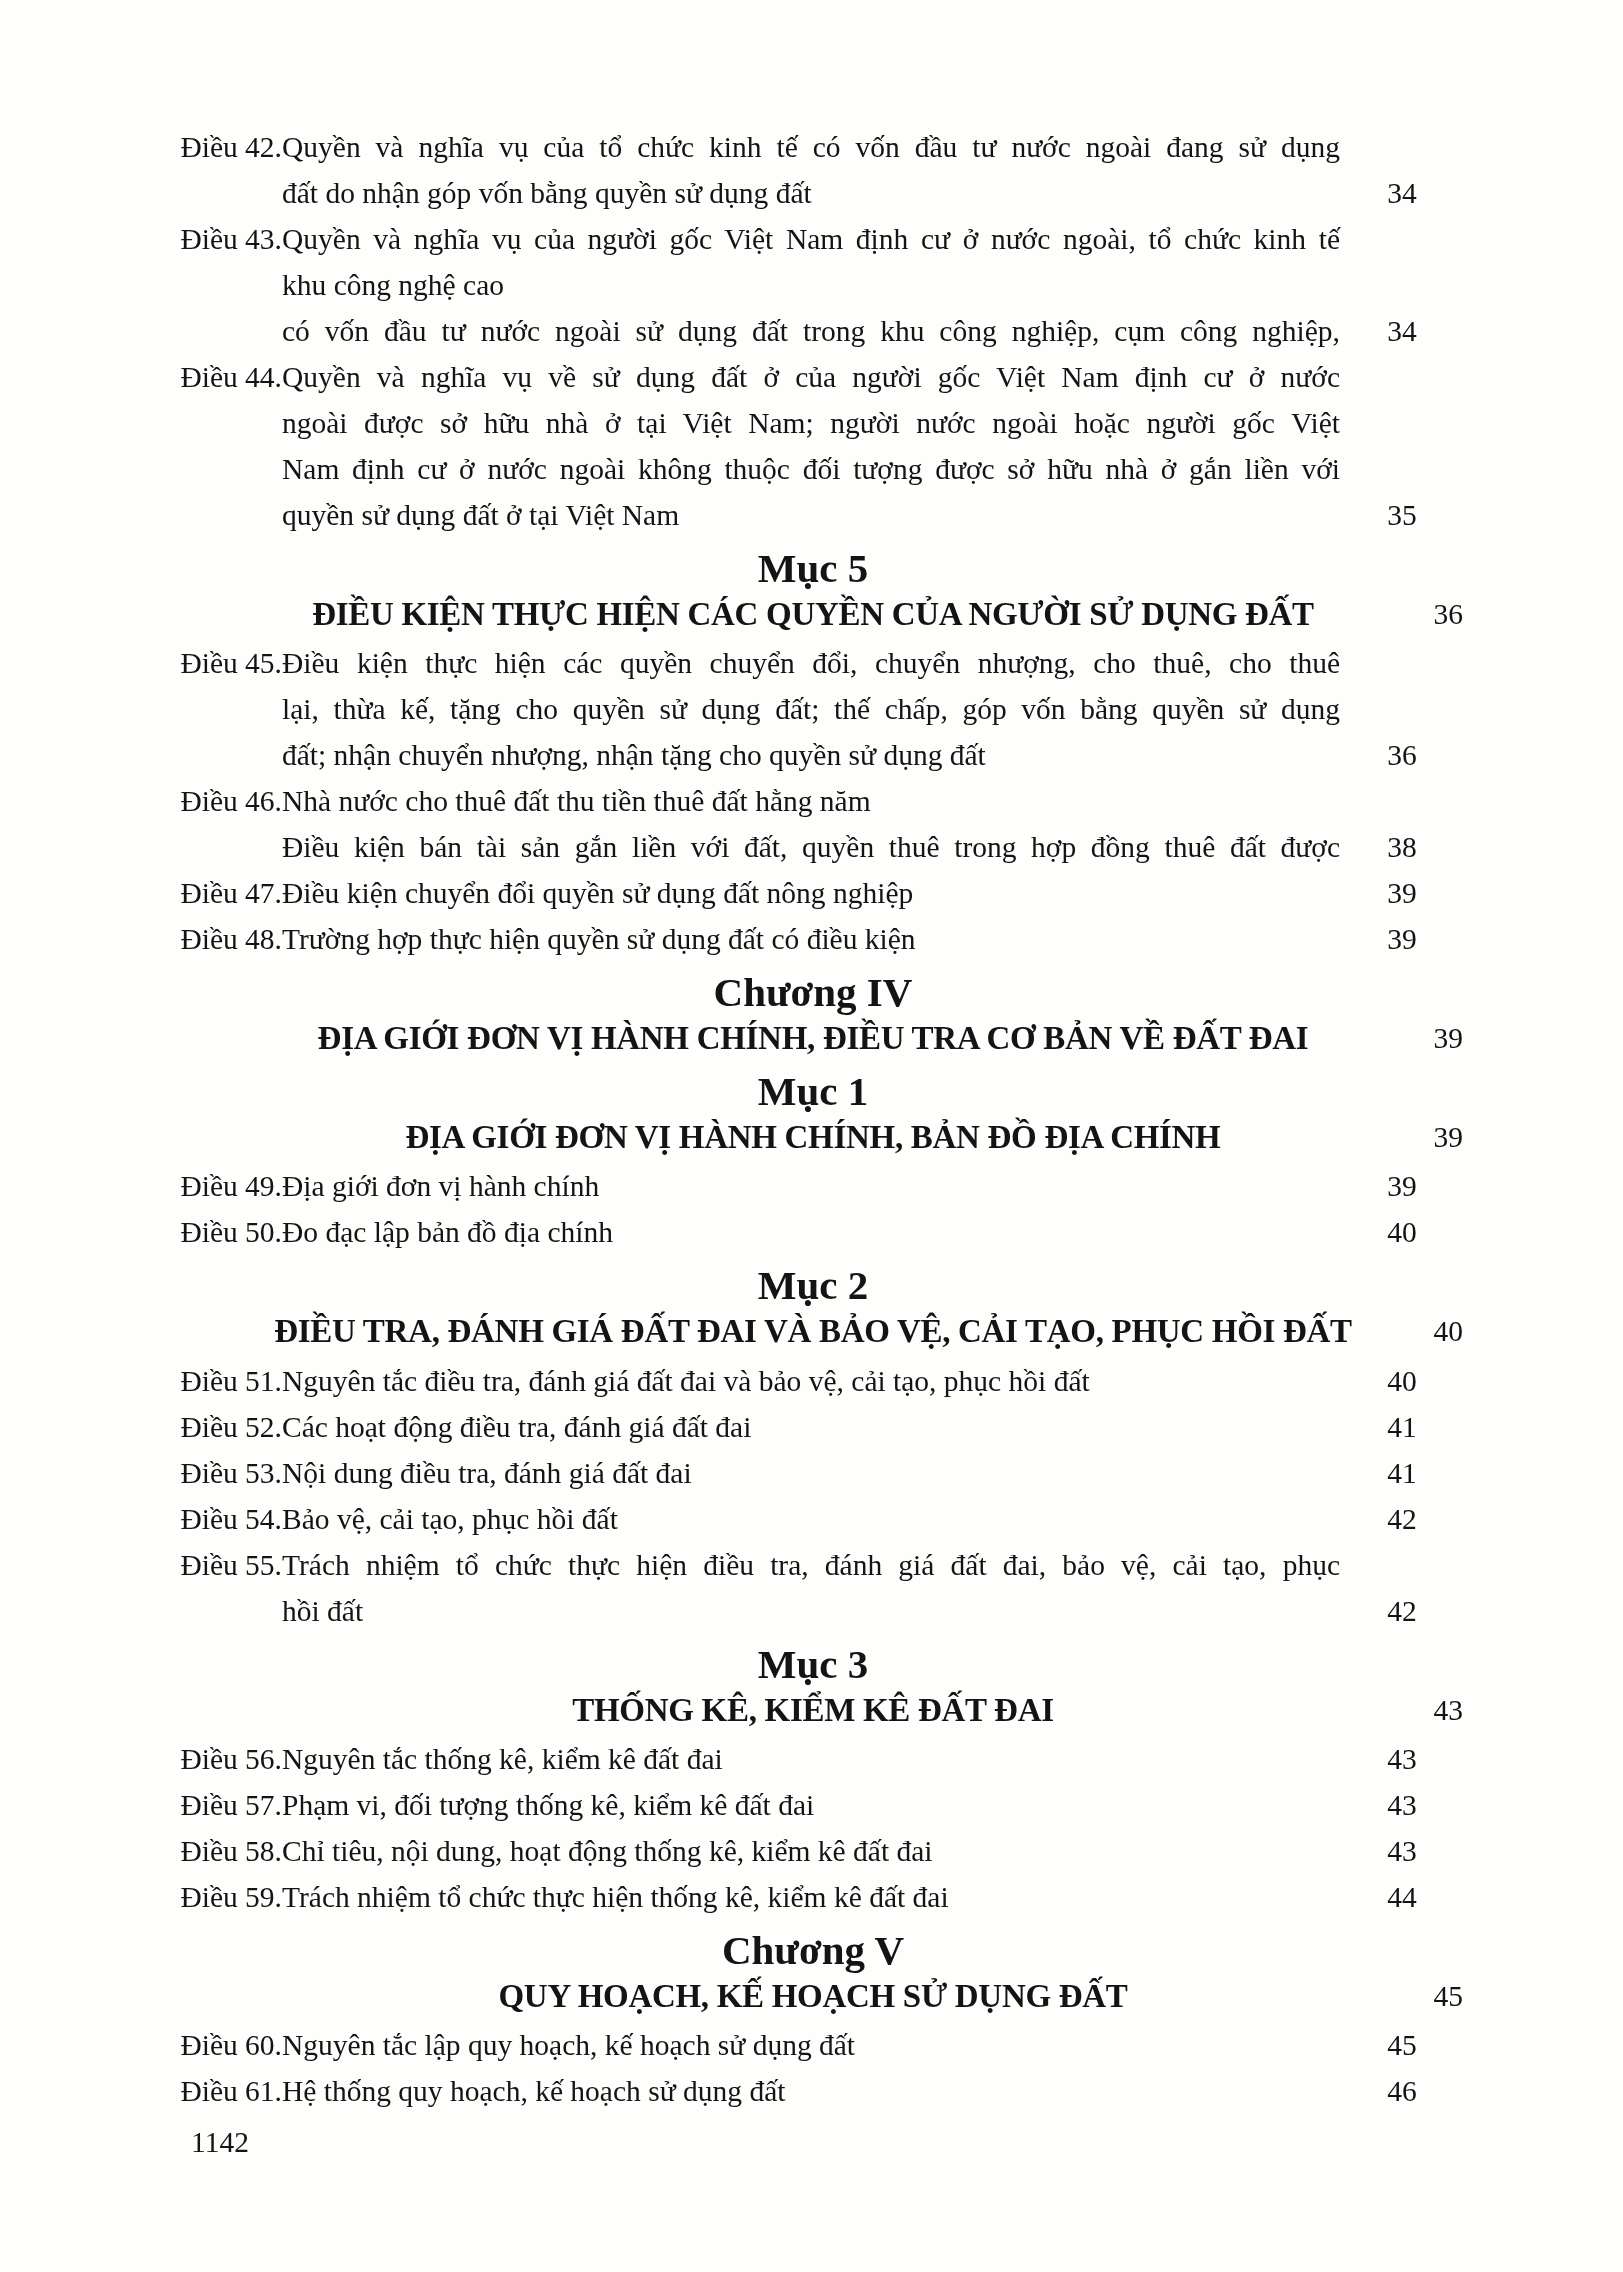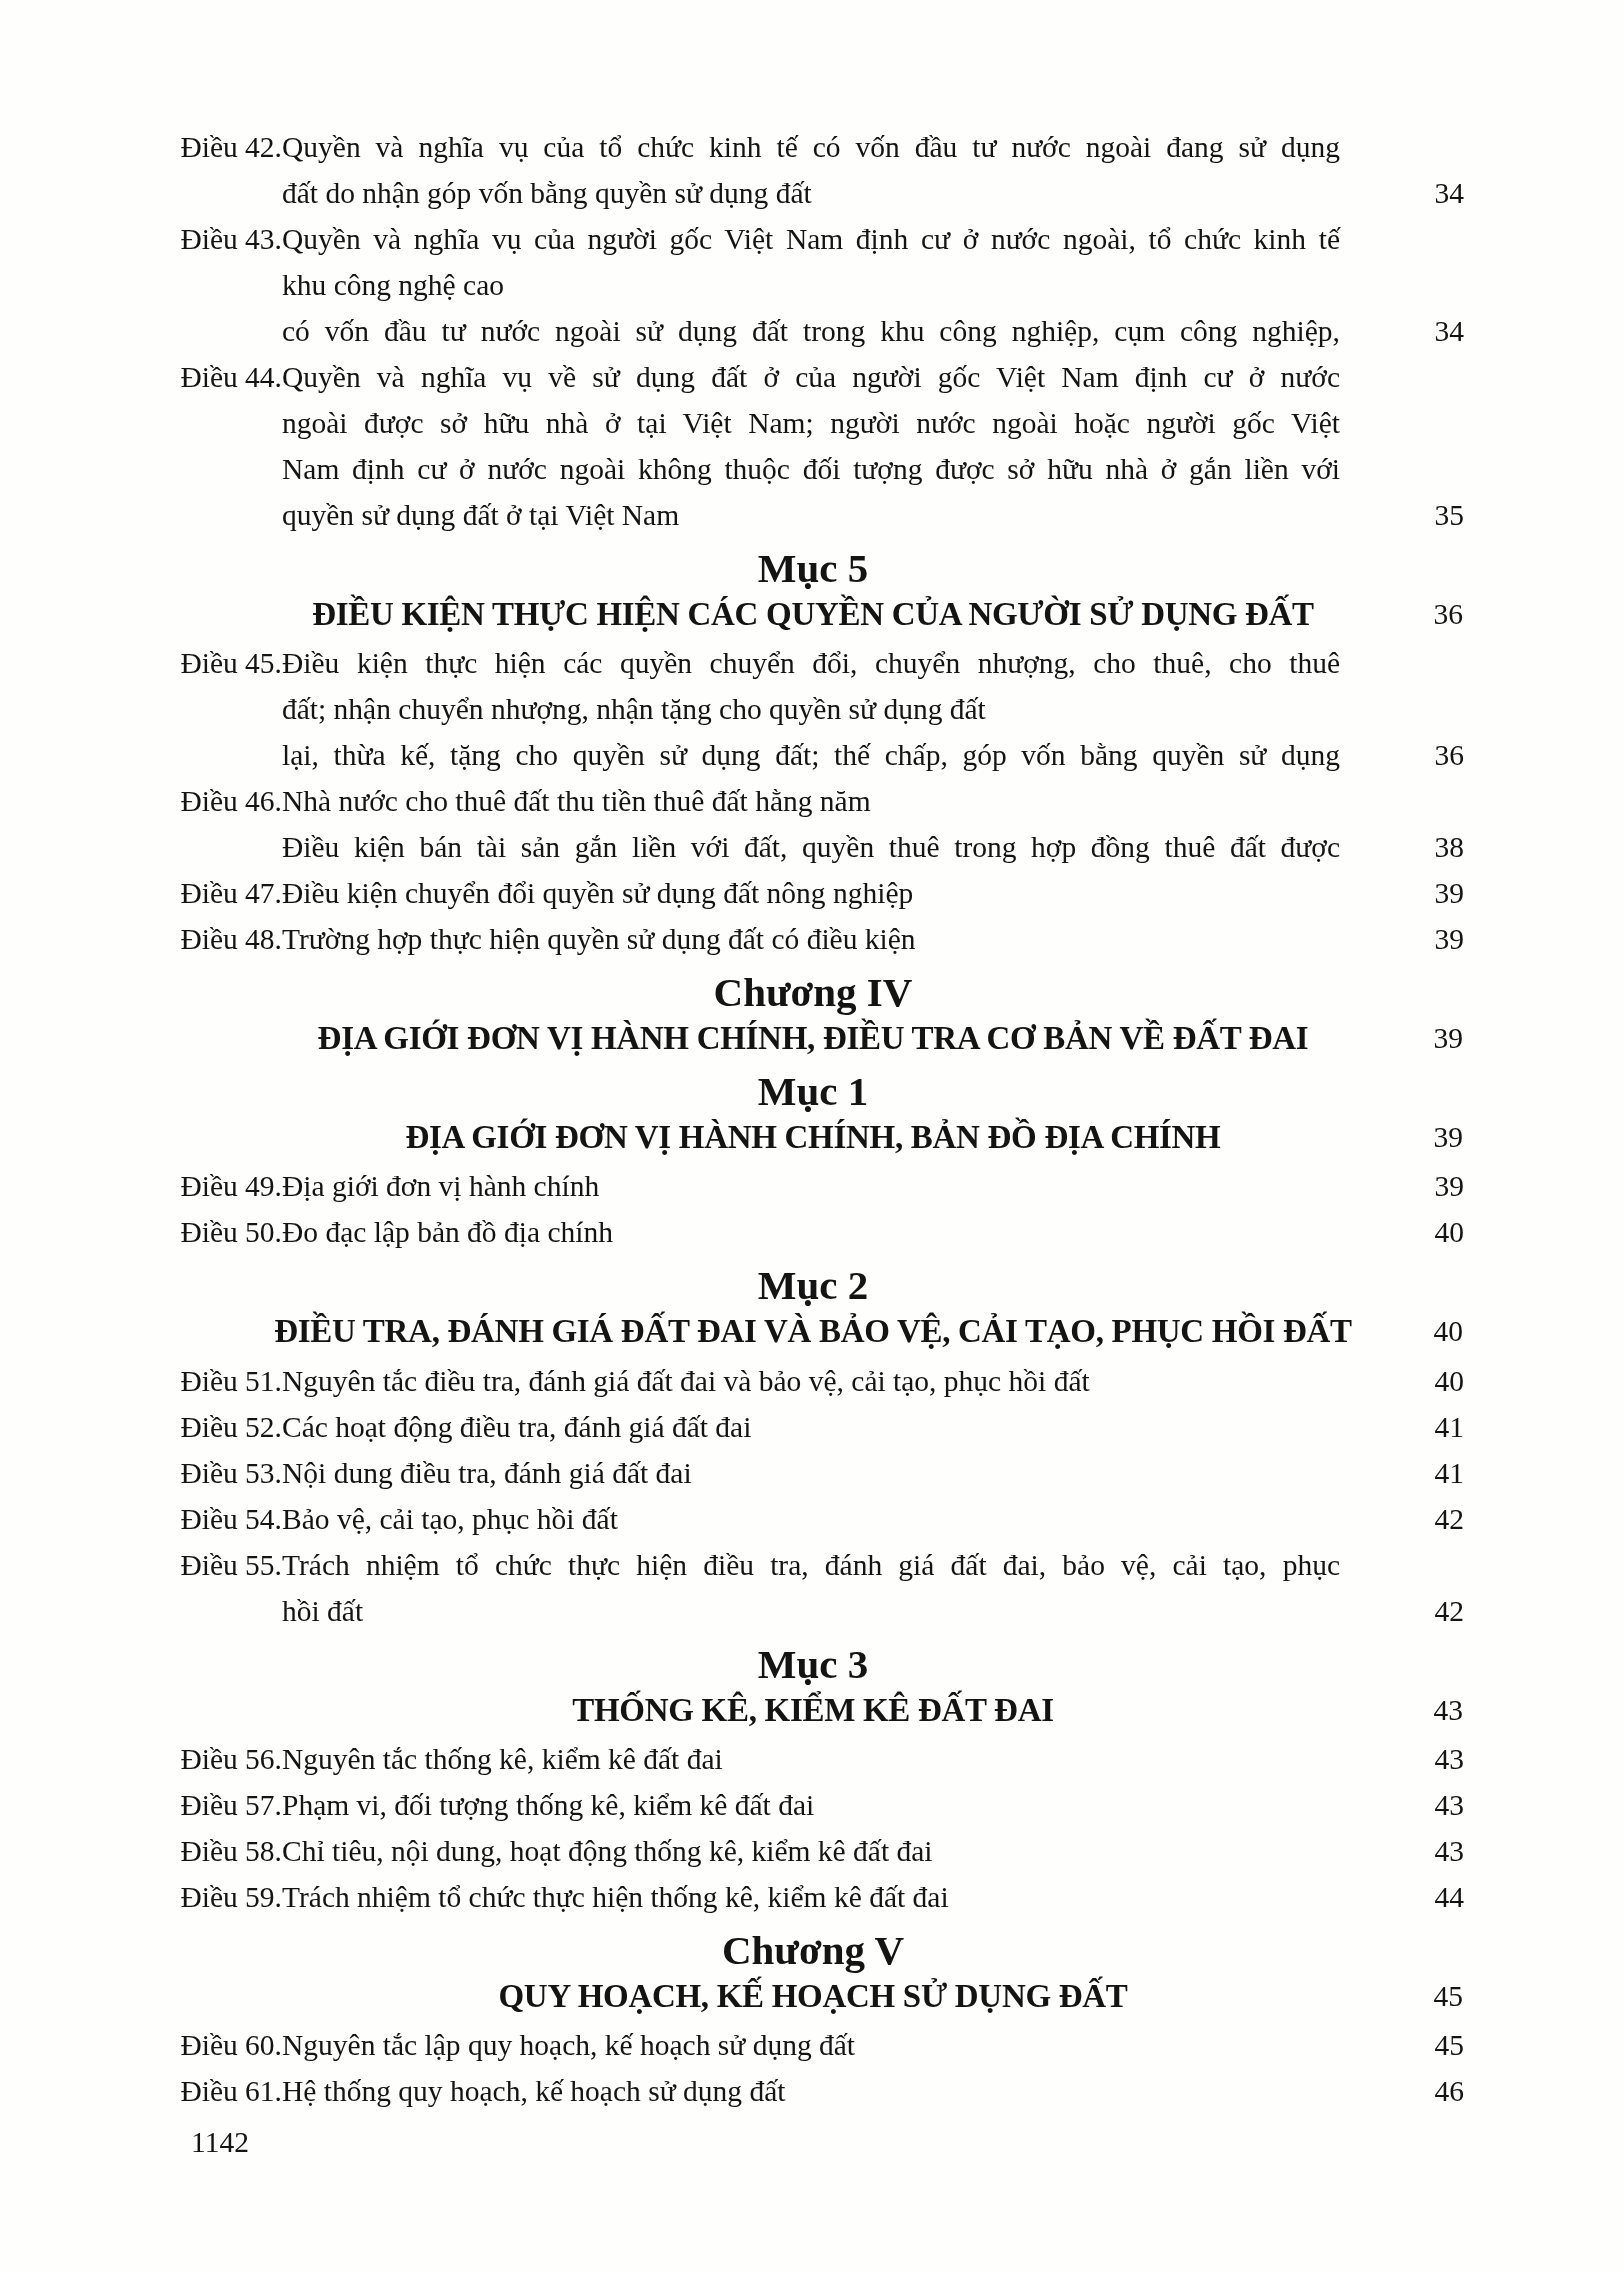--- a/index.html
+++ b/index.html
@@ -23,21 +23,21 @@
   
   .entry {
     display: grid;
     grid-template-columns: 119px 1058px 124px;
     font-size: 29.5px;
     line-height: 46px;
   }
   .entry .label { text-align: right; white-space: nowrap; }
   .line { text-align: left; }
   .jline { text-align: justify; text-align-last: justify; text-justify: inter-word; }
-  .entry .page { align-self: end; text-align: right; }
+  .entry .page { align-self: end; text-align: center; }
   
   .hrow {
     position: relative;
     text-align: center;
     font-weight: bold;
     line-height: 46px;
   }
   .h-label { font-size: 41px; margin-top: 6.9px; }
   .h-title { font-size: 33px; margin-bottom: 3.4px; letter-spacing: -0.3px; }
   .hrow .page {
@@ -99,22 +99,22 @@
 
   <div class="hrow h-title">
     <span class="htext">ĐIỀU KIỆN THỰC HIỆN CÁC QUYỀN CỦA NGƯỜI SỬ DỤNG ĐẤT</span>
     <span class="page">36</span>
   </div>
 
   <div class="entry">
     <div class="label">Điều 45.</div>
     <div class="lines">
             <div class="line jline">Điều kiện thực hiện các quyền chuyển đổi, chuyển nhượng, cho thuê, cho thuê</div>
+            <div class="line jline">lại, thừa kế, tặng cho quyền sử dụng đất; thế chấp, góp vốn bằng quyền sử dụng</div>
             <div class="line">đất; nhận chuyển nhượng, nhận tặng cho quyền sử dụng đất</div>
-            <div class="line jline">lại, thừa kế, tặng cho quyền sử dụng đất; thế chấp, góp vốn bằng quyền sử dụng</div>
           </div>
     <div class="page">36</div>
   </div>
 
   <div class="entry">
     <div class="label">Điều 46.</div>
     <div class="lines">
             <div class="line">Nhà nước cho thuê đất thu tiền thuê đất hằng năm</div>
             <div class="line jline">Điều kiện bán tài sản gắn liền với đất, quyền thuê trong hợp đồng thuê đất được</div>
           </div>

